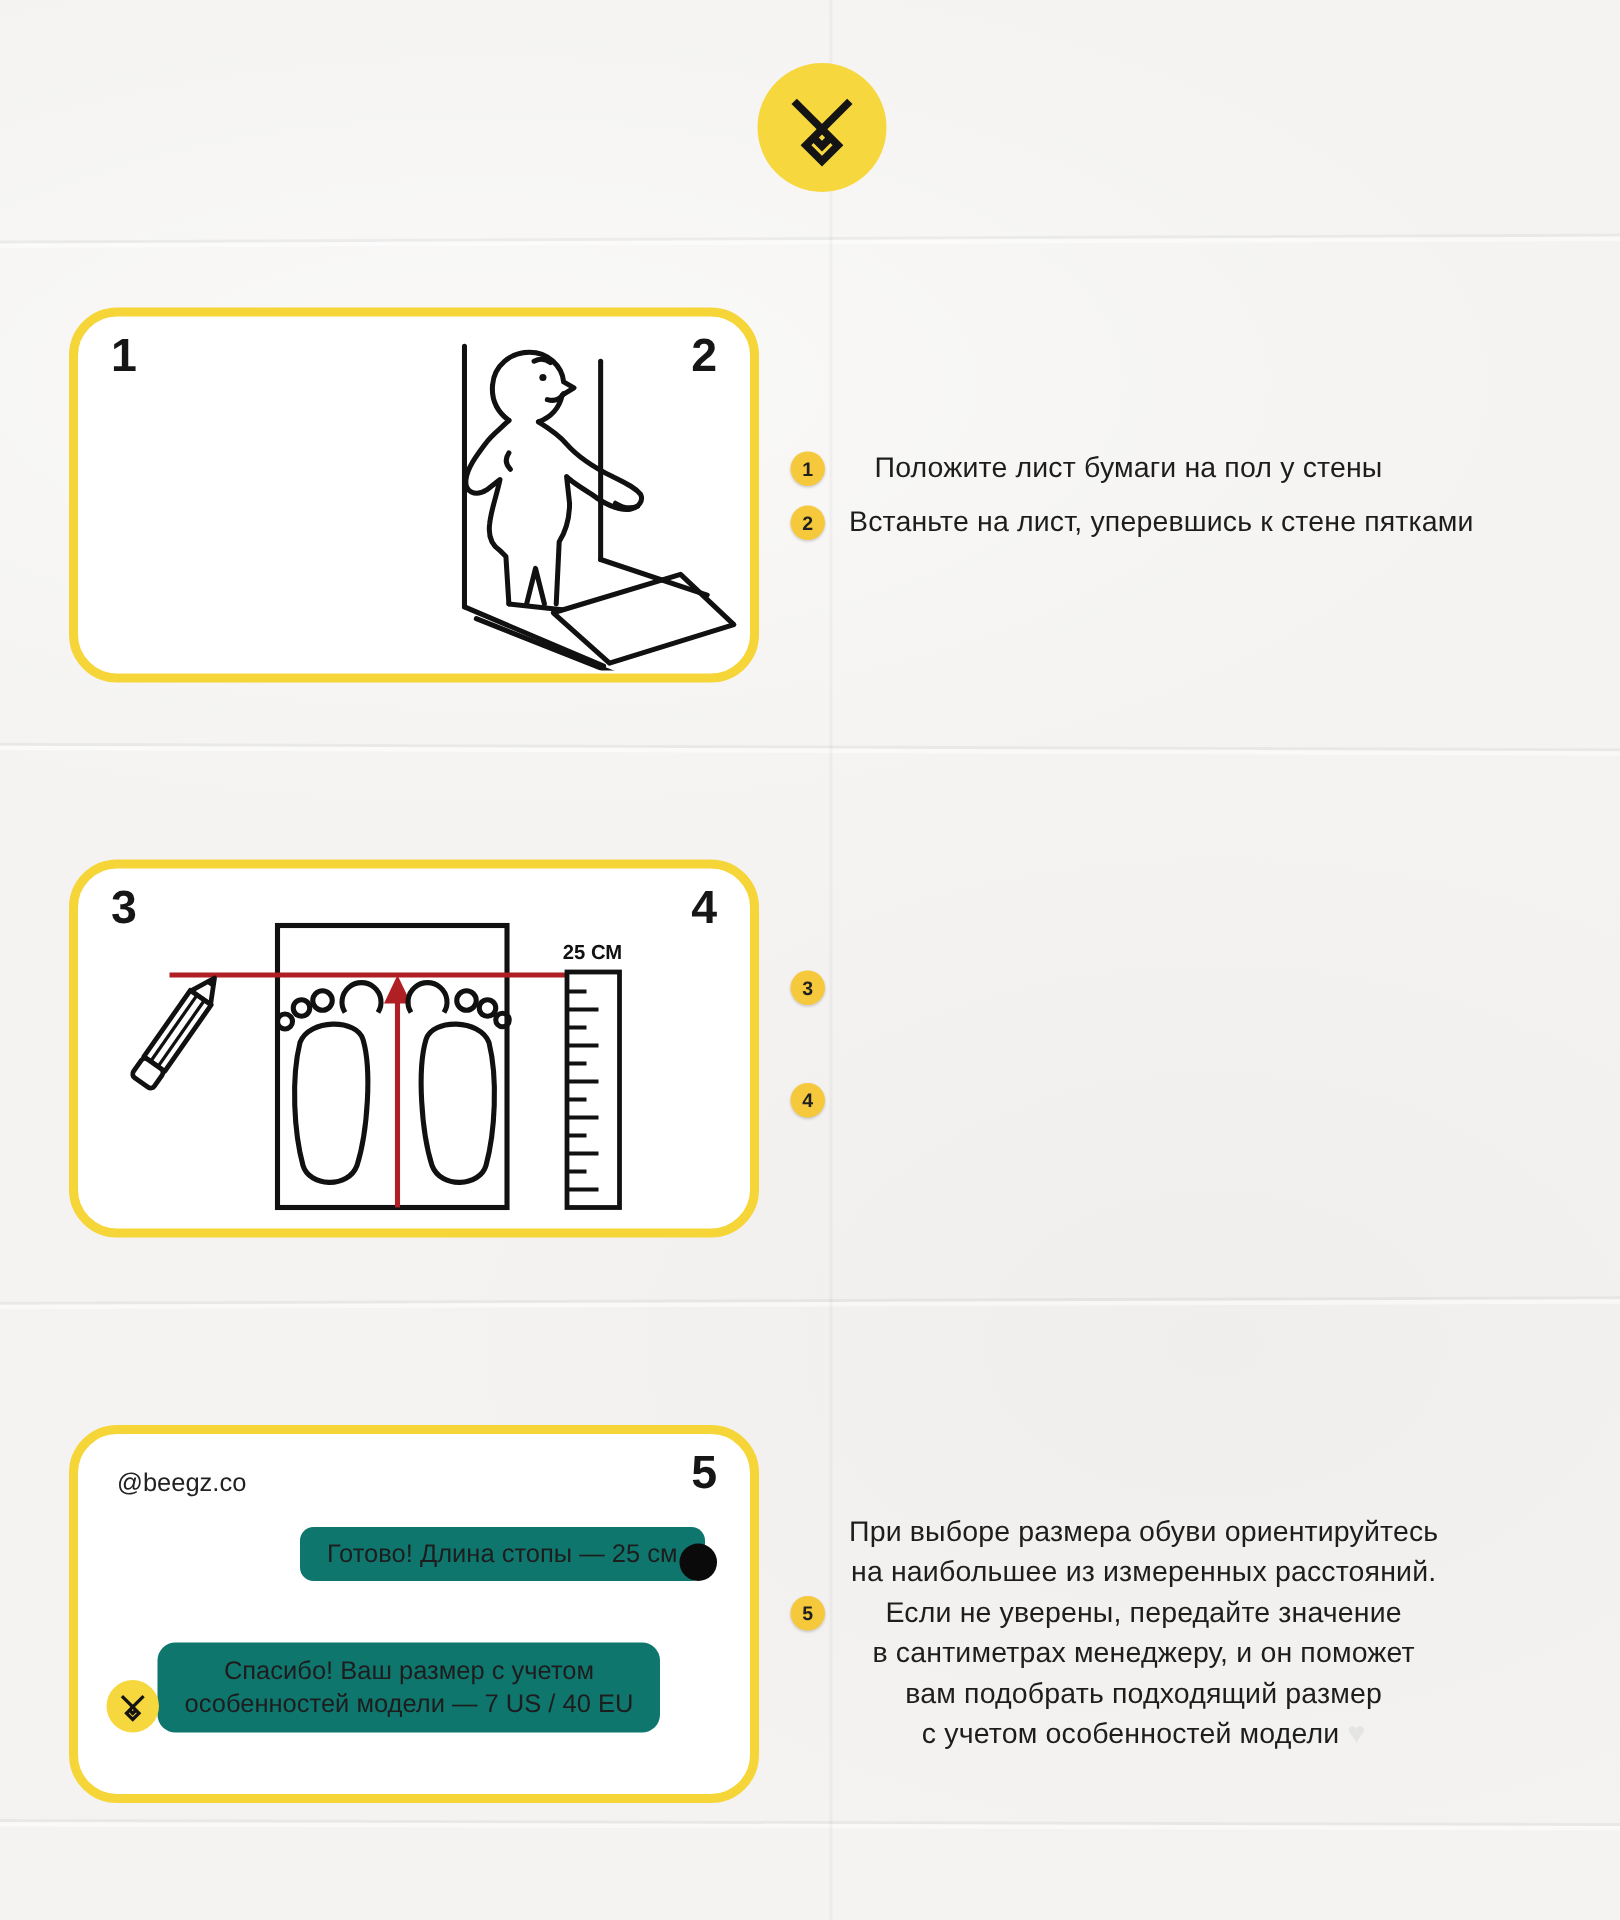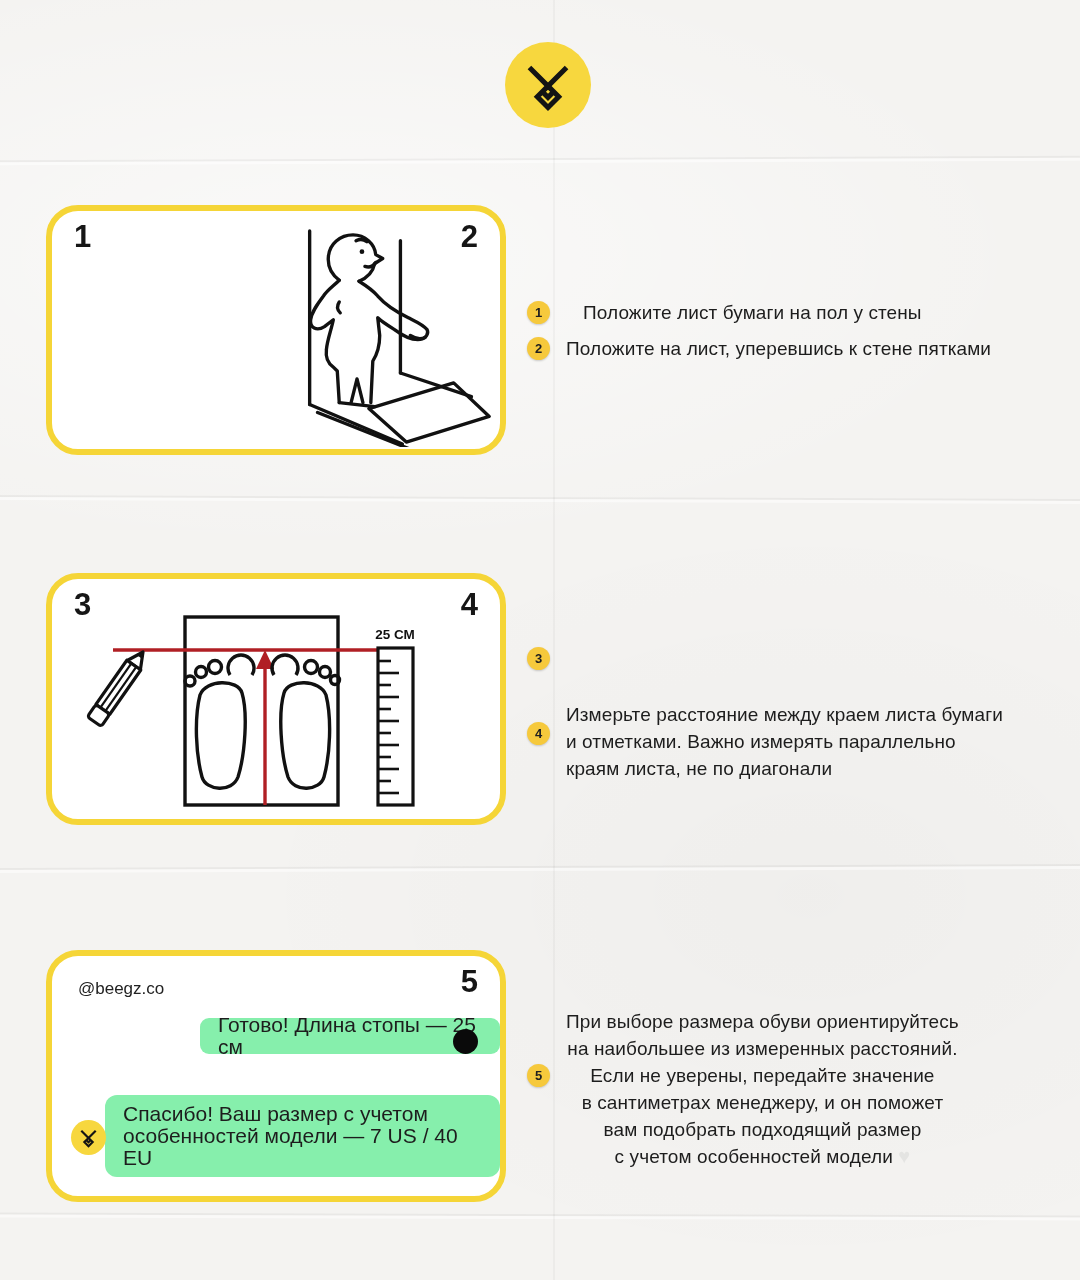--- a/index.html
+++ b/index.html
@@ -44,26 +44,26 @@
     box-shadow:0 1px 2px rgba(0,0,0,.18);
   }
   .step-text{
     position:absolute;font-size:19px;font-weight:500;color:#1d1d1d;
     line-height:27px;white-space:pre-line;letter-spacing:.1px;
   }
   .heart{color:#e4e4e2;font-size:20px;}
 
   .handle{position:absolute;left:26px;top:23px;font-size:17px;font-weight:500;color:#222;}
   .bubble{
-    position:absolute;background:#86efac;color:#1d1d1d;
-    font-size:21px;font-weight:500;border-radius:10px;
+    position:absolute;background:#0f766e;color:#1d1d1d;
+    font-size:17px;font-weight:500;border-radius:10px;
     display:flex;align-items:center;white-space:pre-line;line-height:22px;
   }
   .bubble.in{left:148px;top:62px;height:36px;padding:0 18px;border-radius:9px;}
-  .bubble.out{left:53px;top:139px;padding:8px 18px;border-radius:12px;}
+  .bubble.out{left:53px;top:139px;padding:8px 18px;border-radius:12px;text-align:center;}
   .avatar-dot{position:absolute;left:401px;top:73px;width:25px;height:25px;border-radius:50%;background:#0a0a0a;}
   .avatar-brand{
     position:absolute;left:19px;top:164px;width:35px;height:35px;border-radius:50%;
     display:flex;align-items:center;justify-content:center;
   }
   svg{display:block;}
 </style>
 </head>
 <body>
 
@@ -204,28 +204,25 @@
           </g>
         </svg>
       </span>
     </div>
   </div>
 
   <div class="badge" style="left:527px;top:301px;background:#F6C93C;">1</div>
   <div class="step-text" style="left:583px;top:299px;white-space:nowrap;">Положите лист бумаги на пол у стены</div>
 
   <div class="badge" style="left:527px;top:337px;background:#F6C93C;">2</div>
-  <div class="step-text" style="left:566px;top:335px;white-space:nowrap;">Положите на лист, уперевшись к стене пятками</div>
+  <div class="step-text" style="left:566px;top:335px;white-space:nowrap;">Встаньте на лист, уперевшись к стене пятками</div>
 
   <div class="badge" style="left:527px;top:647px;background:#F6C93C;">3</div>
 
   <div class="badge" style="left:527px;top:722px;background:#F6C93C;">4</div>
-  <div class="step-text" style="left:566px;top:701px;">Измерьте расстояние между краем листа бумаги
-и отметками. Важно измерять параллельно
-краям листа, не по диагонали</div>
 
   <div class="badge" style="left:527px;top:1064px;background:#F6C93C;">5</div>
   <div class="step-text" style="left:566px;top:1008px;text-align:center;"><span>При выборе размера обуви ориентируйтесь
 на наибольшее из измеренных расстояний.
 Если не уверены, передайте значение
 в сантиметрах менеджеру, и он поможет
 вам подобрать подходящий размер
 с учетом особенностей модели </span><span class="heart">♥</span></div>
 
 </div>

